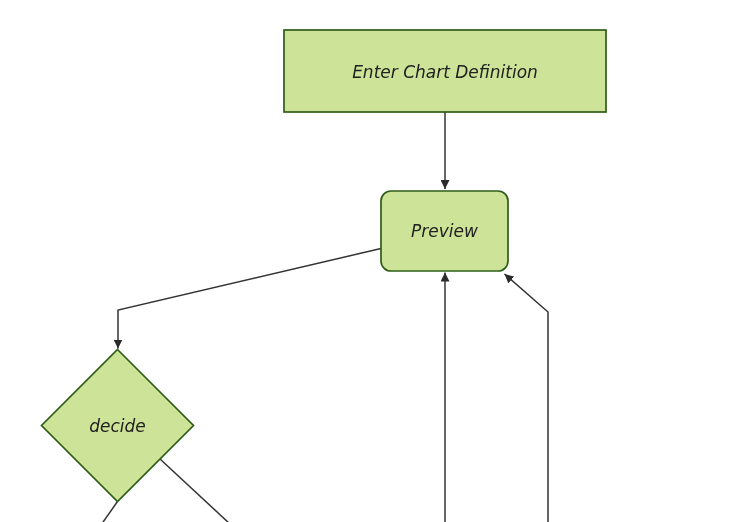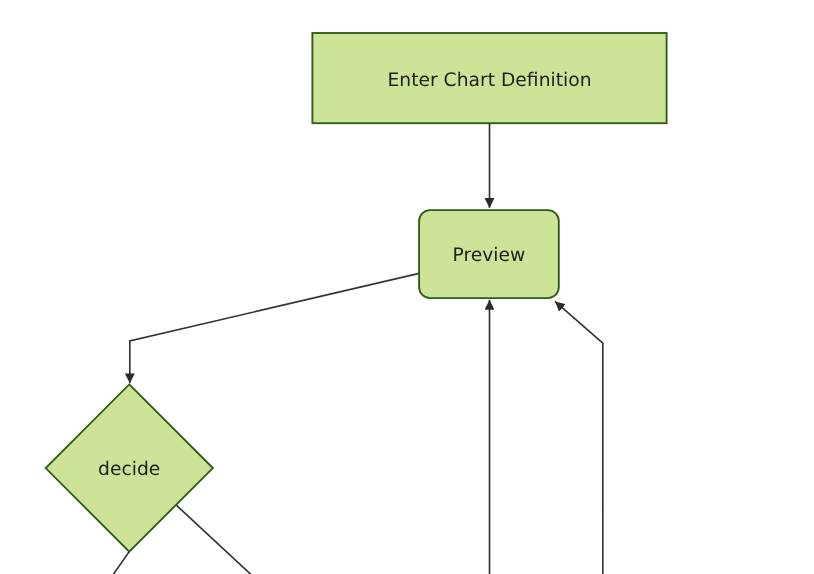--- a/index.html
+++ b/index.html
@@ -11,20 +11,21 @@
     height: 522px;
     background: var(--background, #ffffff);
     font-family: "DejaVu Sans", "Liberation Sans", sans-serif;
     overflow: hidden;
   }
   .canvas {
     position: relative;
     width: 740px;
     height: 522px;
     background: var(--background, #ffffff);
+    font-style: italic;
   }
   svg { display: block; }
   .node-shape {
     fill: var(--node-fill, #cde498);
     stroke: var(--node-border, #2f5d17);
     stroke-width: 1.7;
   }
   .edge {
     stroke: var(--edge-line, #333333);
     stroke-width: 1.5;

